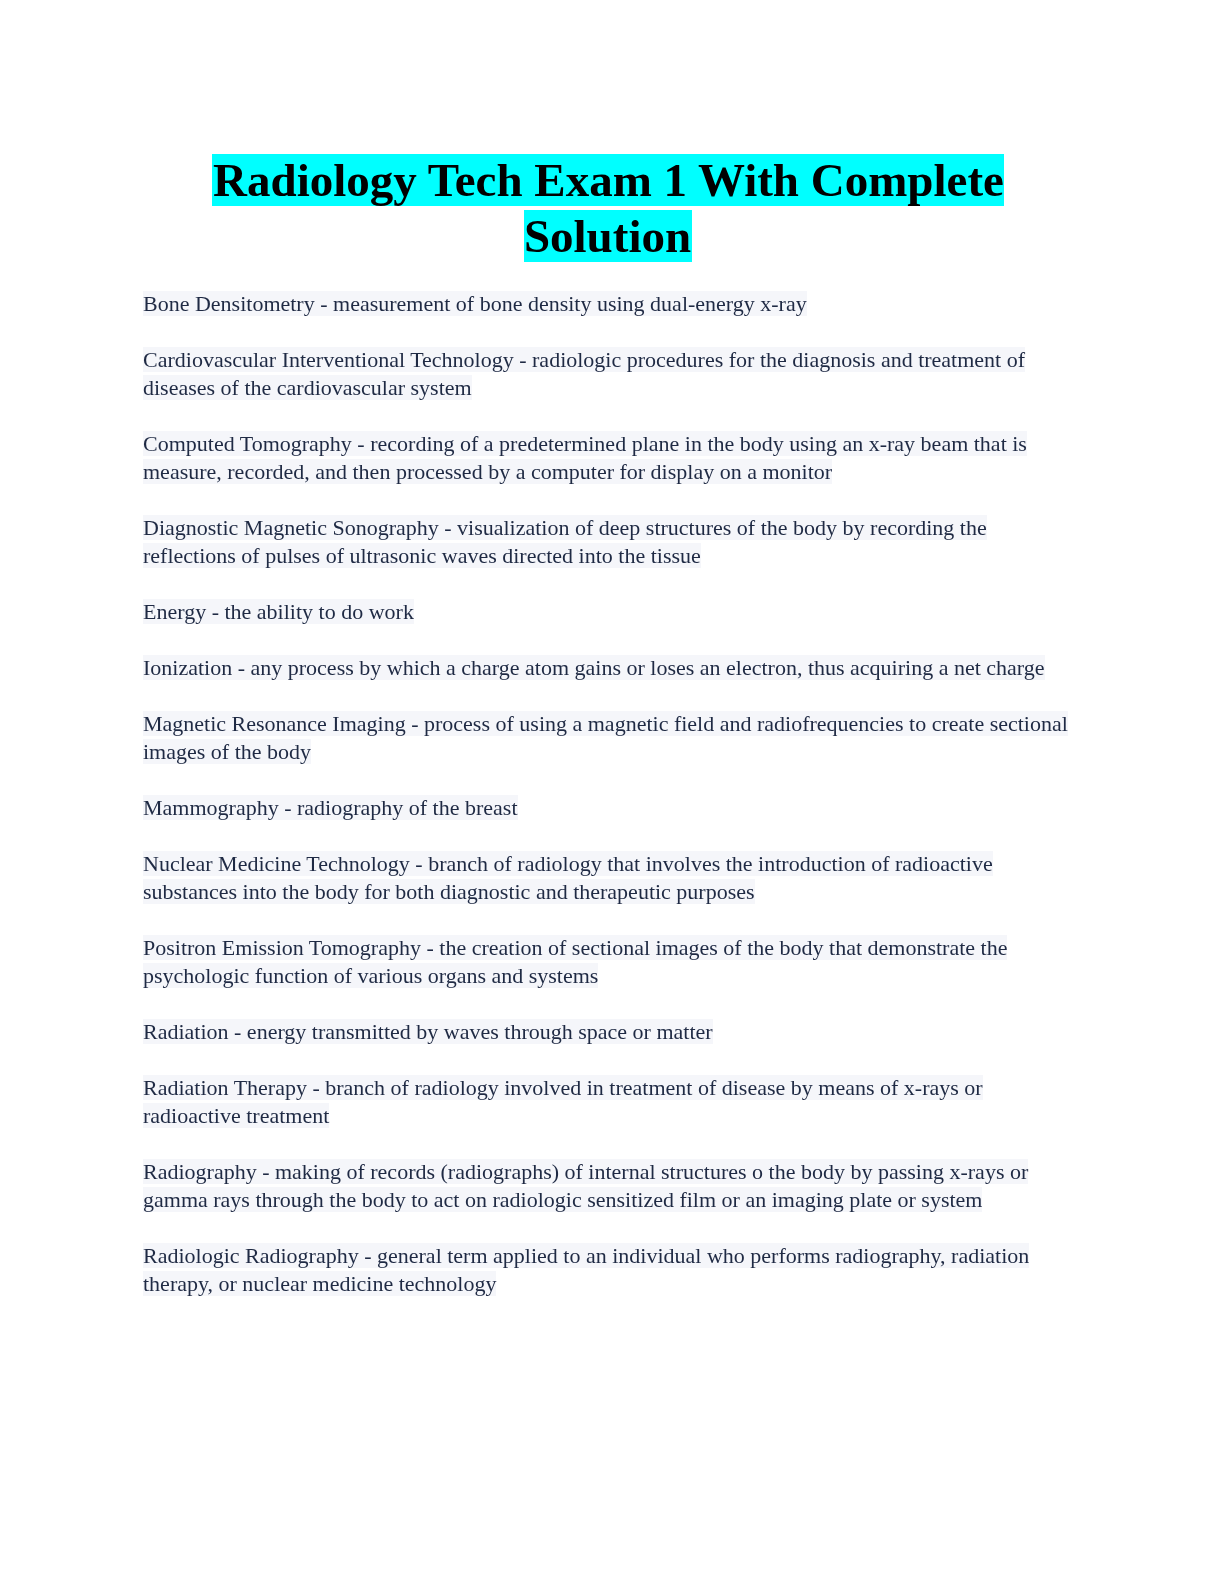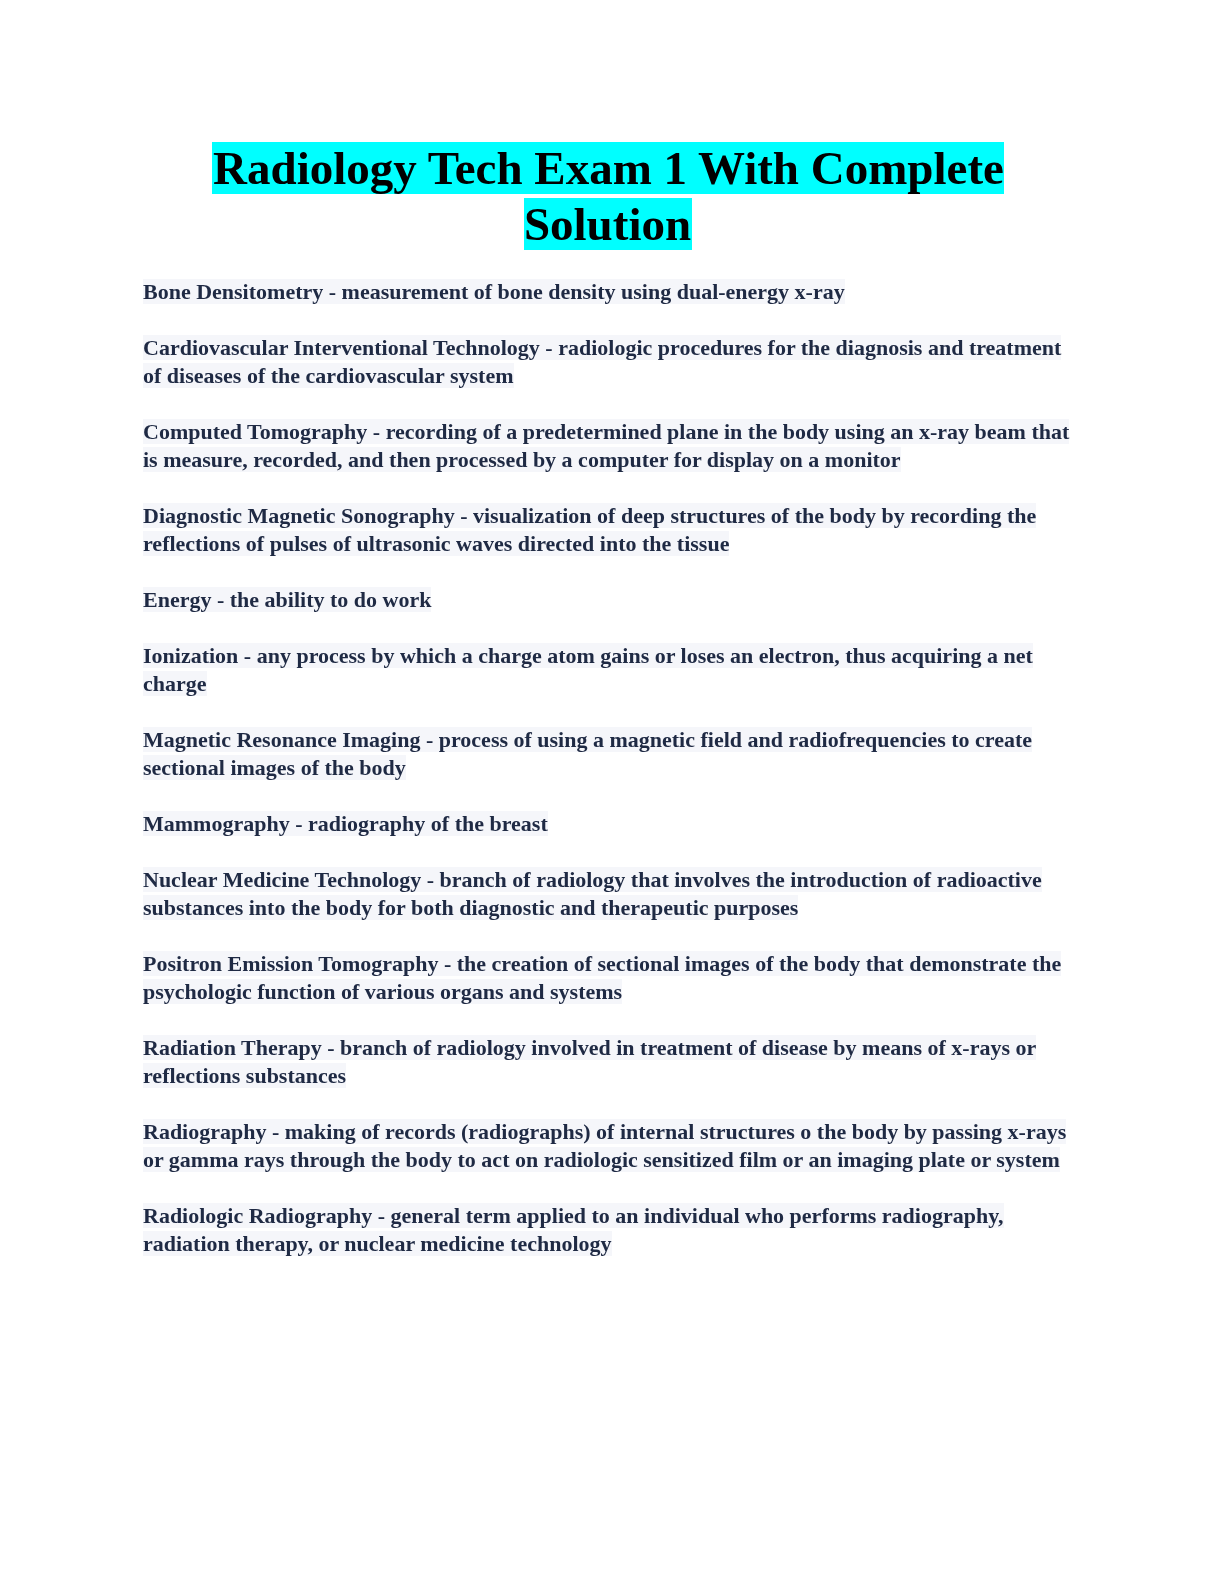--- a/index.html
+++ b/index.html
@@ -1,35 +1,34 @@
 <!DOCTYPE html>
 <html><head>
   <meta charset="utf-8">
   <style>
     html, body { margin: 0; padding: 0; background: #ffffff; }
     body { width: 1224px; height: 1584px; position: relative; overflow: hidden; }
-    .page { position: absolute; left: 143px; top: 140px; width: 930px; }
+    .page { position: absolute; left: 143px; top: 152px; width: 930px; }
     .title {
       text-align: center;
       font-family: "Liberation Serif", "DejaVu Serif", serif;
       font-weight: bold;
       font-size: 47px;
       line-height: 56px;
       color: #000000;
       margin: 0 0 26px 0;
     }
     .title span { background: #00ffff; padding: 0 1px; }
     .entry {
       font-family: "Liberation Serif", "DejaVu Serif", serif;
       font-size: 22px;
       line-height: 28px;
       color: #1f2a44;
       margin: 0 0 28px 0;
       width: 930px;
-      font-weight: bold;
     }
     .entry span {
       background: #f5f6fa;
       box-decoration-break: clone;
       -webkit-box-decoration-break: clone;
     }
   </style>
 </head>
 <body>
 
@@ -39,16 +38,17 @@
   <p class="entry"><span>Bone Densitometry - measurement of bone density using dual-energy x-ray</span></p>
   <p class="entry"><span>Cardiovascular Interventional Technology - radiologic procedures for the diagnosis and treatment of diseases of the cardiovascular system</span></p>
   <p class="entry"><span>Computed Tomography - recording of a predetermined plane in the body using an x-ray beam that is measure, recorded, and then processed by a computer for display on a monitor</span></p>
   <p class="entry"><span>Diagnostic Magnetic Sonography - visualization of deep structures of the body by recording the reflections of pulses of ultrasonic waves directed into the tissue</span></p>
   <p class="entry"><span>Energy - the ability to do work</span></p>
   <p class="entry"><span>Ionization - any process by which a charge atom gains or loses an electron, thus acquiring a net charge</span></p>
   <p class="entry"><span>Magnetic Resonance Imaging - process of using a magnetic field and radiofrequencies to create sectional images of the body</span></p>
   <p class="entry"><span>Mammography - radiography of the breast</span></p>
   <p class="entry"><span>Nuclear Medicine Technology - branch of radiology that involves the introduction of radioactive substances into the body for both diagnostic and therapeutic purposes</span></p>
   <p class="entry"><span>Positron Emission Tomography - the creation of sectional images of the body that demonstrate the psychologic function of various organs and systems</span></p>
-  <p class="entry"><span>Radiation Therapy - branch of radiology involved in treatment of disease by means of x-rays or reflections substances</span></p>
+  <p class="entry"><span>Radiation - energy transmitted by waves through space or matter</span></p>
+  <p class="entry"><span>Radiation Therapy - branch of radiology involved in treatment of disease by means of x-rays or radioactive treatment</span></p>
   <p class="entry"><span>Radiography - making of records (radiographs) of internal structures o the body by passing x-rays or gamma rays through the body to act on radiologic sensitized film or an imaging plate or system</span></p>
   <p class="entry"><span>Radiologic Radiography - general term applied to an individual who performs radiography, radiation therapy, or nuclear medicine technology</span></p>
 </div>
 
 </body></html>

